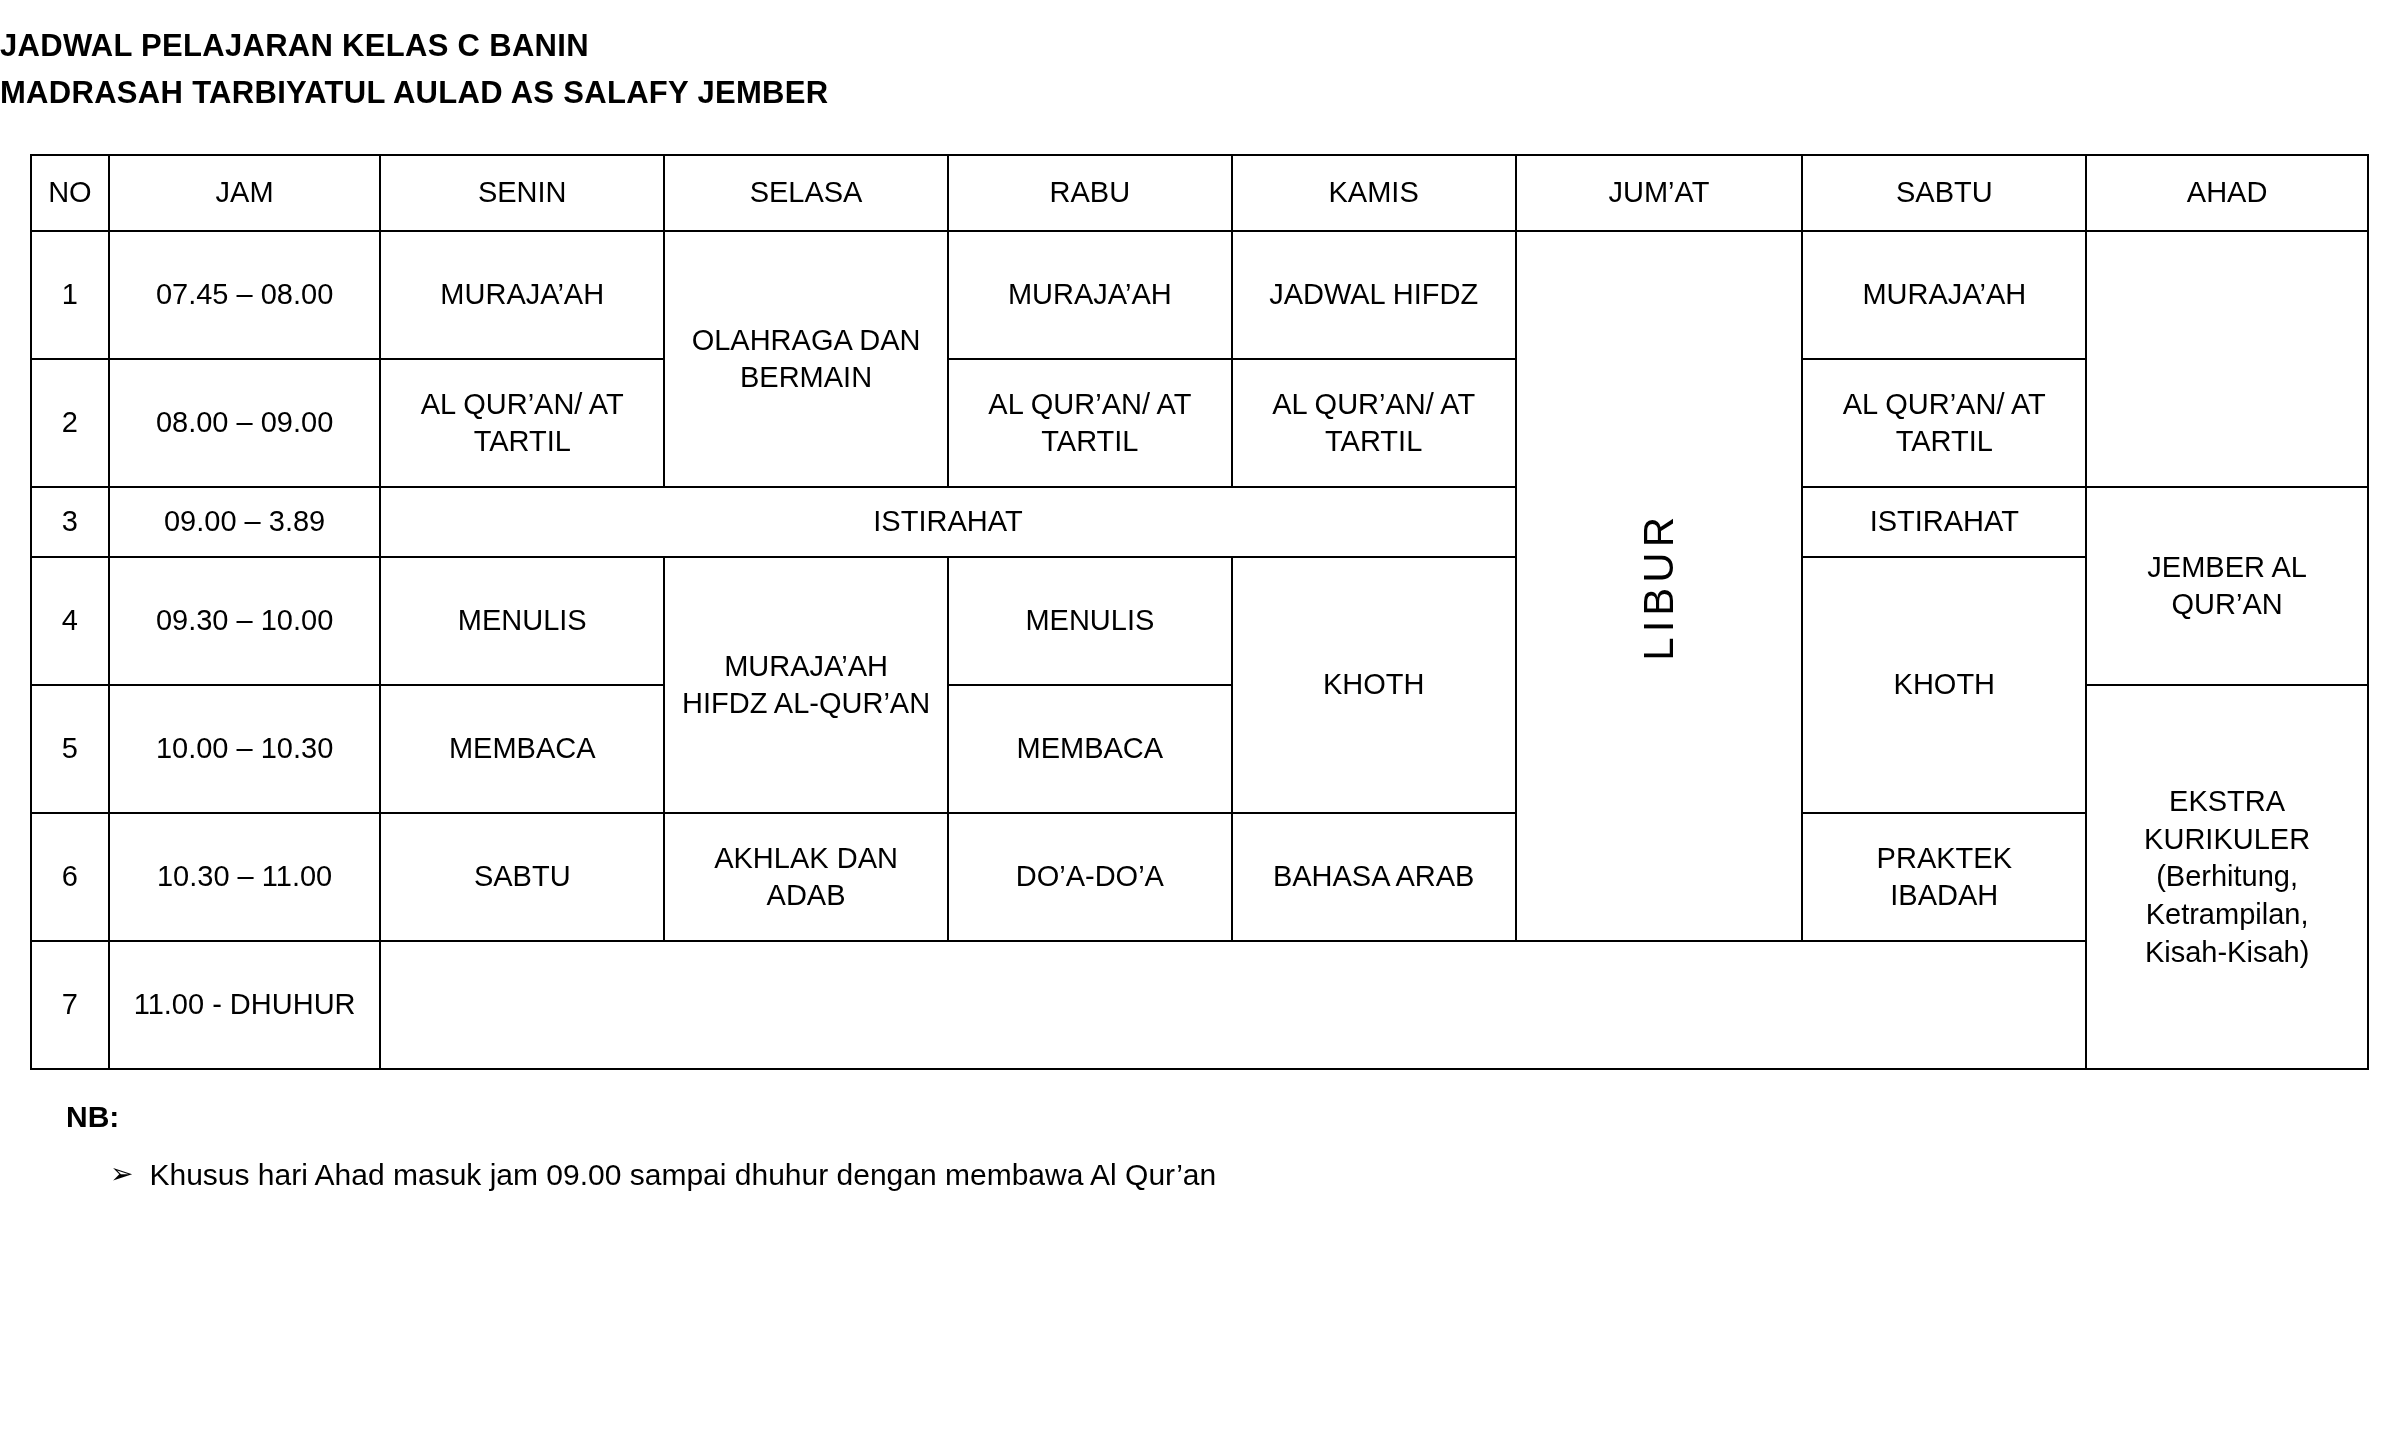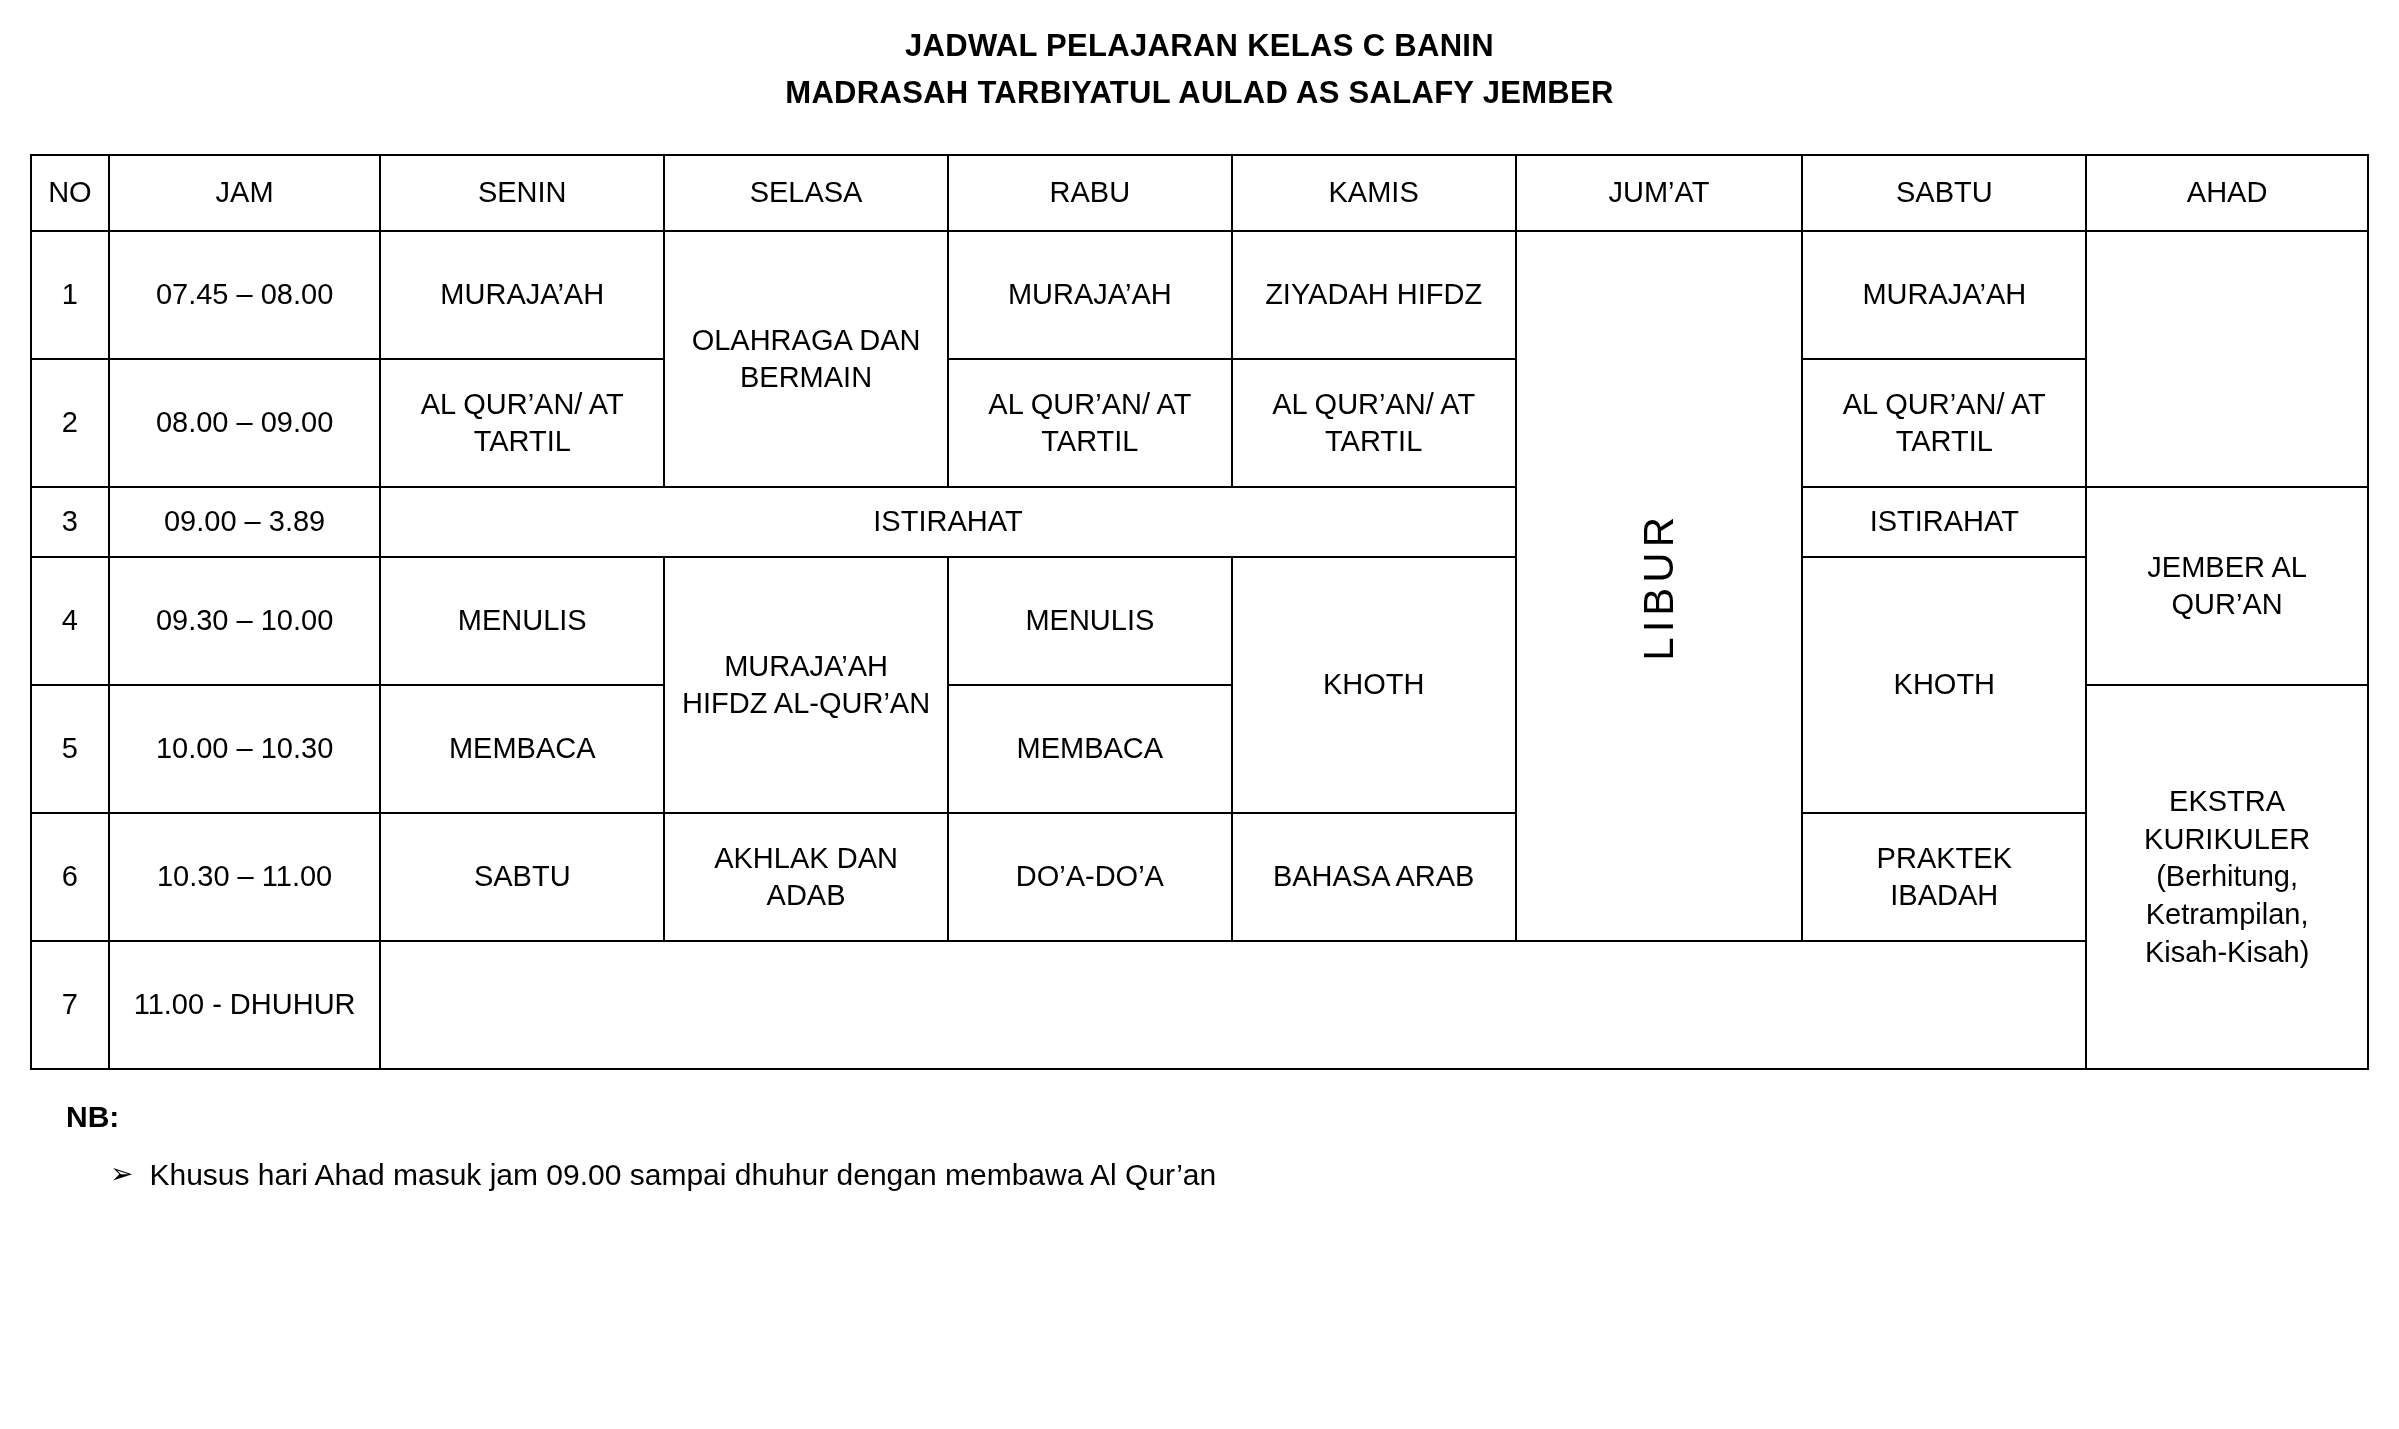--- a/index.html
+++ b/index.html
@@ -7,21 +7,21 @@
     width:2399px;height:1429px;
     font-family:"Liberation Sans","DejaVu Sans",sans-serif;
     color:#000000;
     -webkit-font-smoothing:antialiased;
   }
   .page{position:relative;width:2399px;height:1429px;box-sizing:border-box;}
 
   
   .title-block{
     padding-top:22px;
-    text-align:center;
+    text-align:left;
   }
   .title-line{
     font-weight:bold;
     font-size:31px;
     line-height:1.52;
     letter-spacing:0.3px;
   }
 
   
   .table-wrap{
@@ -140,21 +140,21 @@
       </thead>
 
       <tbody>
 
         <tr class="r-tall">
           <td>1</td>
           <td>07.45 – 08.00</td>
           <td>MURAJA’AH</td>
           <td rowspan="2">OLAHRAGA DAN BERMAIN</td>
           <td>MURAJA’AH</td>
-          <td>ZIYADAH HIFDZ</td>
+          <td>JADWAL HIFDZ</td>
           <td rowspan="6" class="cell-libur">
             <span class="libur-rot">LIBUR</span>
           </td>
           <td>MURAJA’AH</td>
           <td rowspan="2" class="cell-empty"></td>
         </tr>
 
         <tr class="r-tall">
           <td>2</td>
           <td>08.00 – 09.00</td>

